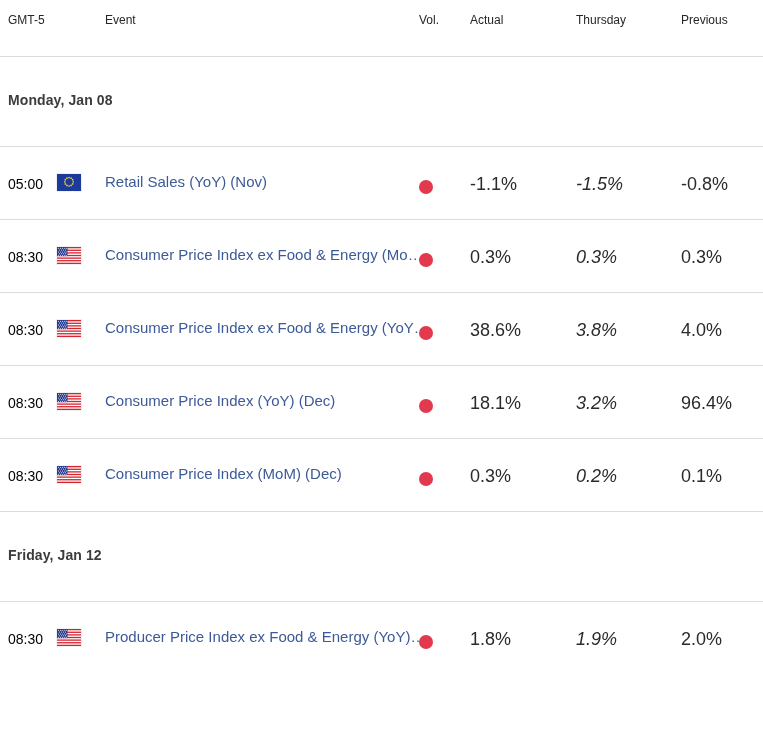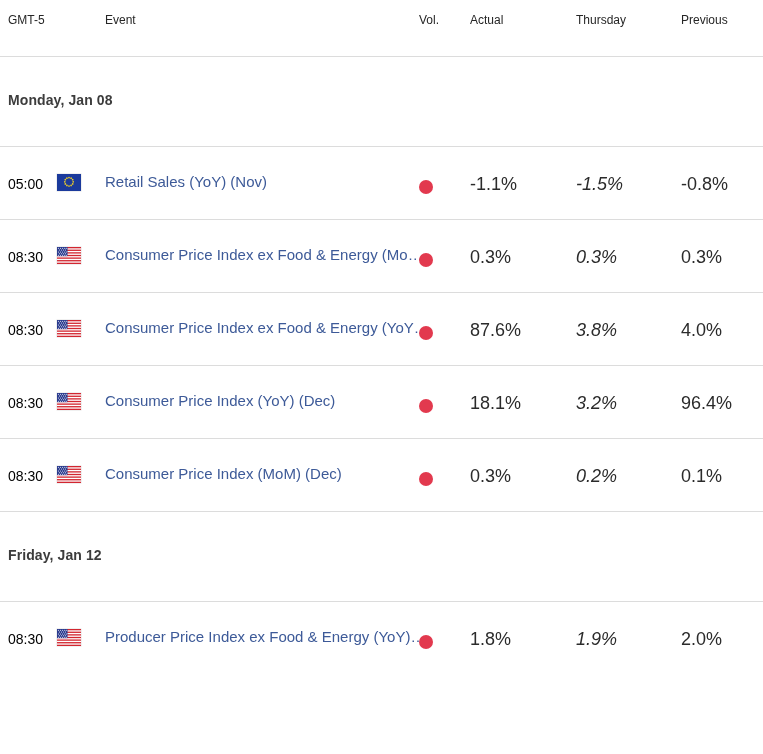--- a/index.html
+++ b/index.html
@@ -159,21 +159,21 @@
         <div class="ev-val v-cons">0.3%</div>
         <div class="ev-val v-prev">0.3%</div>
       </div>
       <div class="event-row">
         <div class="ev-time">08:30</div>
         <svg class="ev-flag" viewBox="0 0 24 17">
           <use xlink:href="#sym-us-flag"></use>
         </svg>
         <a class="ev-name">Consumer Price Index ex Food &amp; Energy (YoY) (Dec)</a>
         <div class="ev-vol"></div>
-        <div class="ev-val v-actual">87.6%</div>
+        <div class="ev-val v-actual">38.6%</div>
         <div class="ev-val v-cons">3.8%</div>
         <div class="ev-val v-prev">4.0%</div>
       </div>
       <div class="event-row">
         <div class="ev-time">08:30</div>
         <svg class="ev-flag" viewBox="0 0 24 17">
           <use xlink:href="#sym-us-flag"></use>
         </svg>
         <a class="ev-name">Consumer Price Index (YoY) (Dec)</a>
         <div class="ev-vol"></div>

